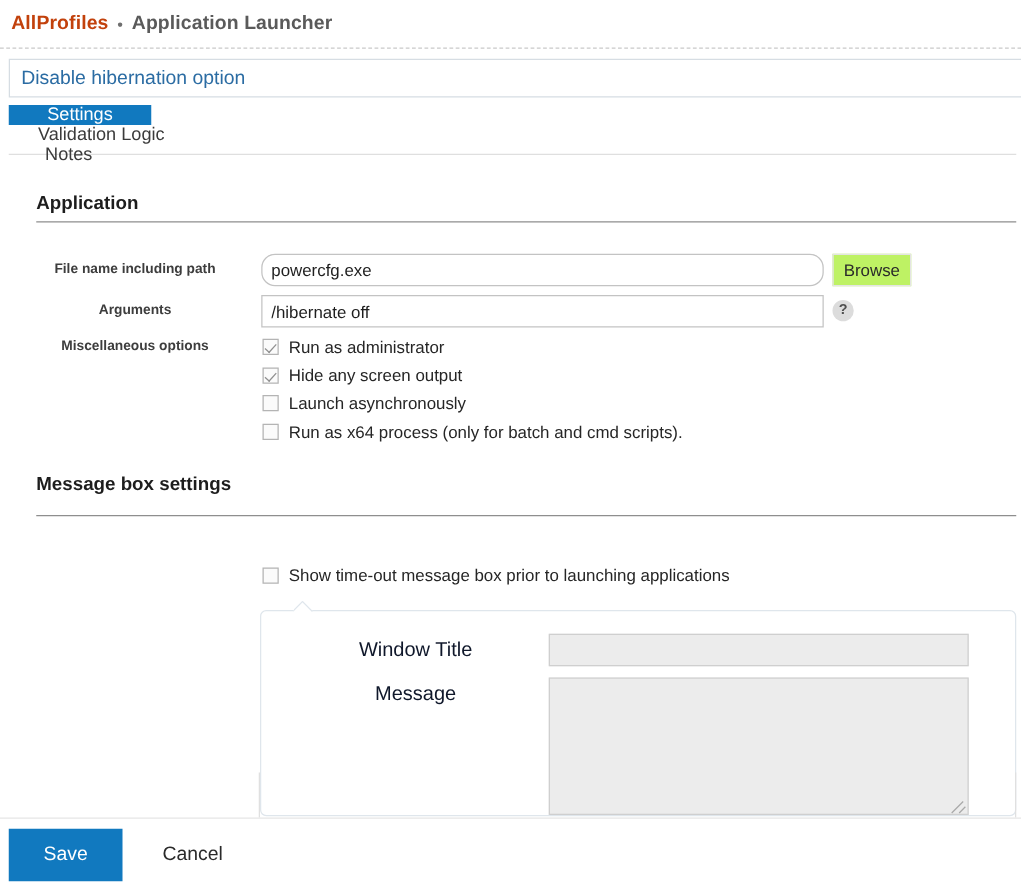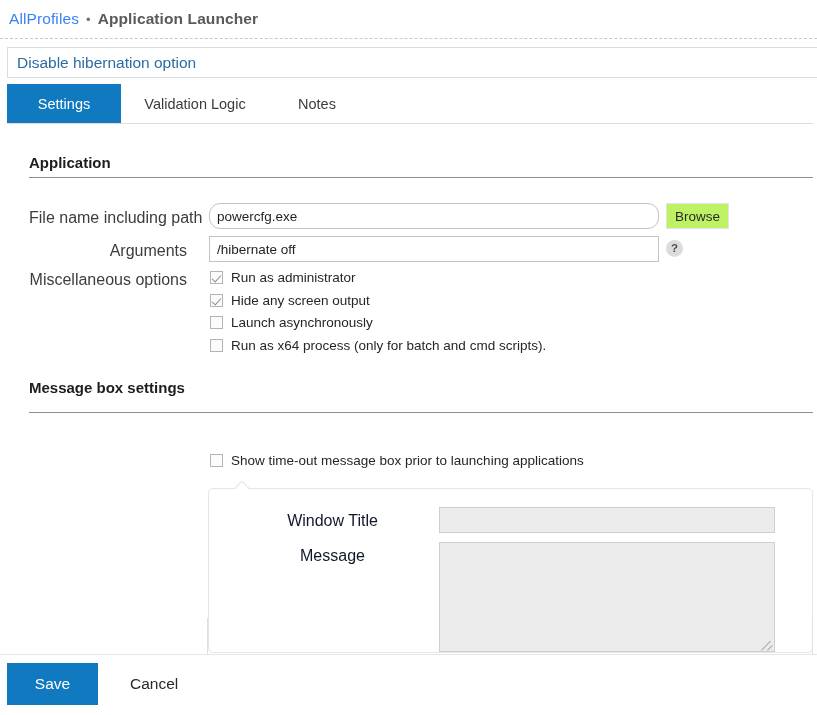--- a/index.html
+++ b/index.html
@@ -19,21 +19,21 @@
   
   .breadcrumb {
     position: absolute; left: 0; top: 0;
     width: 817px; height: 38px;
     display: flex; align-items: center;
     padding-left: 9px;
     font-size: 15.5px;
     color: #9a9a9a;
     letter-spacing: .1px;
   }
-  .breadcrumb .crumb-root { color: #3b82f6; font-weight: 400; }
+  .breadcrumb .crumb-root { color: #c2410c; font-weight: 700; }
   .breadcrumb .crumb-sep { margin: 0 7px 0 7px; color: #6f6f6f; font-size: 13px; }
   .breadcrumb .crumb-leaf { color: #5a5a5a; font-weight: 700; }
 
   .dashed-rule {
     position: absolute; left: 0; top: 38px;
     width: 817px; height: 0;
     border-top: 1px dashed #c9c9c9;
   }
 
   
@@ -51,20 +51,21 @@
     font-weight: 400;
   }
 
   
   .tabbar {
     position: absolute; left: 7px; top: 84px;
     width: 806px; height: 40px;
     display: flex;
     align-items: stretch;
     border-bottom: 1px solid #dfdfdf;
+    flex-direction: column;
   }
   .tab {
     display: flex; align-items: center; justify-content: center;
     font-size: 14.5px;
     color: #3b3b3b;
     cursor: pointer;
     user-select: none;
     background: transparent;
   }
   .tab.tab-settings { width: 114px; }
@@ -86,24 +87,25 @@
   .section-rule {
     position: absolute;
     left: 29px;
     height: 0;
     border-top: 1px solid #8e8e8e;
   }
 
   
   .field-label {
     position: absolute;
-    font-size: 16px;
+    font-size: 11px;
     color: #3d3d3d;
-    text-align: right;
+    text-align: center;
     white-space: nowrap;
+    font-weight: bold;
   }
   .text-input {
     position: absolute;
     border: 1px solid #c3c3c3;
     background: #ffffff;
     font-family: "Liberation Sans", sans-serif;
     font-size: 13.5px;
     color: #1f1f1f;
     padding: 0 7px;
     outline: none;

